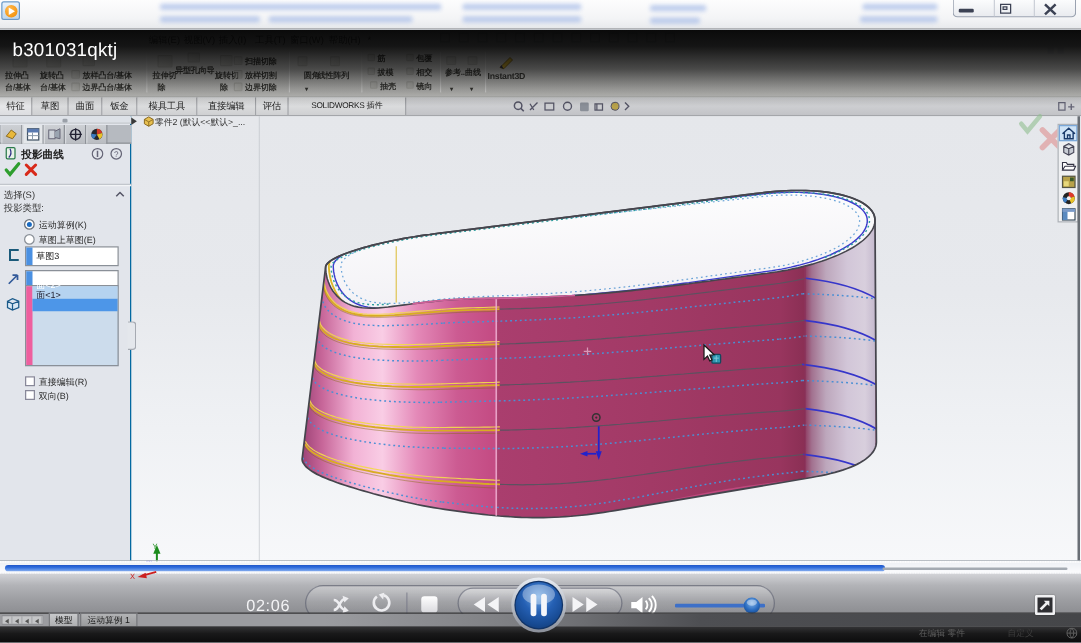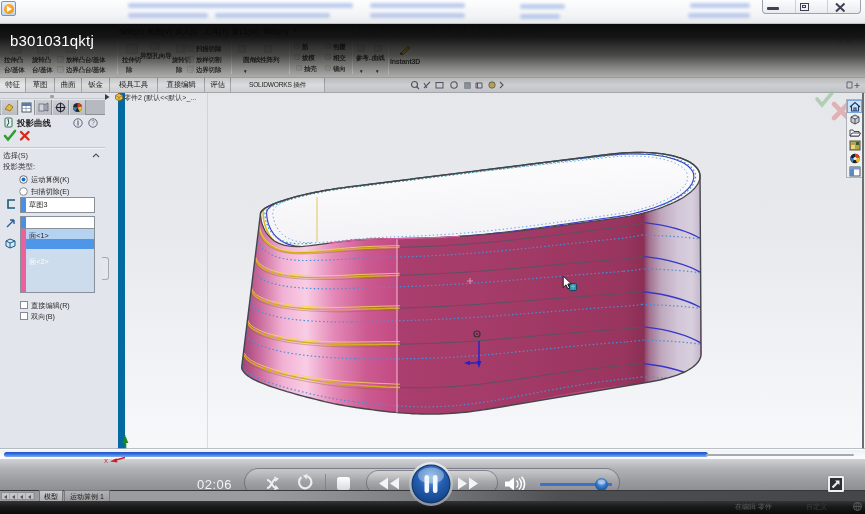--- a/index.html
+++ b/index.html
@@ -7,21 +7,21 @@
 #menus{left:0;top:24px;width:865px;height:13px;background:#eef0f2;color:#4b4b4b;font-size:7.5px}
 #menus span{position:absolute;top:3px;white-space:nowrap}
 #ribbon{left:0;top:37px;width:865px;height:41px;background:linear-gradient(180deg,#e6e6e4,#d6d6d3 75%,#cfcfcc);color:#3a3a36;font-size:6.5px;font-weight:bold;border-bottom:1px solid #b8b8b4}
 .rl{position:absolute;white-space:nowrap;letter-spacing:-0.2px}
 .ric{position:absolute;width:9px;height:9px;border:1px solid #a0a098;background:linear-gradient(135deg,#d8d8d2,#b0b0a8);border-radius:1px;opacity:.45}
 .rsep{position:absolute;width:1px;background:#c2c2be;border-right:1px solid #f4f4f2}
 #tabrow{left:0;top:78px;width:865px;height:15px;background:linear-gradient(180deg,#d8d9db,#c2c3c7);border-bottom:1px solid #a4a6aa;font-size:7.5px;color:#1b1b1b}
 .tab{position:absolute;top:0;height:14px;line-height:14px;text-align:center;background:linear-gradient(180deg,#e6e7e8,#cfd0d2);border-right:1px solid #a2a4a8;letter-spacing:-0.2px}
 .tab.act{background:linear-gradient(180deg,#f0f1f2,#dcdde0)}
 #vp{left:105px;top:93px;width:760px;height:356px;background:linear-gradient(180deg,#e5e7eb 0%,#e7e9ed 40%,#eff1f4 70%,#f7f8fa 100%)}
-#lpanel{left:0;top:93px;width:125px;height:356px;background:#e2e5eb;border-right:7px solid #0369a1;font-size:7px;color:#2a2a2a}
+#lpanel{left:0;top:93px;width:105px;height:356px;background:#e2e5eb;border-right:1px solid #0369a1;font-size:7px;color:#2a2a2a}
 .pm{position:absolute}
 #swtabs{left:0;top:490px;width:865px;height:11px;border-top:1px solid #38383a;background:linear-gradient(90deg,#9b9ca0 0,#9b9ca0 260px,#7c7d81 420px,#4e4f53 560px,#454649 100%);font-size:7px;color:#141414}
 #topshade{left:0;top:23px;width:865px;height:62px;background:linear-gradient(180deg,rgba(2,2,2,.97) 0%,rgba(2,2,2,.92) 22%,rgba(4,4,4,.68) 52%,rgba(8,8,8,.3) 78%,rgba(10,10,10,0) 100%)}
 #vtitle{left:10px;top:32px;color:#fff;font-size:15px;letter-spacing:.2px}
 #seek{left:0;top:449px;width:865px;height:10px;background:linear-gradient(180deg,#eff1f5,#fafbfd);border-top:1px dotted #fff;border-bottom:1px dotted #fff;box-shadow:0 -1px 0 rgba(170,176,184,.8),0 1px 0 rgba(170,176,184,.8)}
 #seekfill{left:4px;top:452px;width:704px;height:5px;border-radius:2.5px;background:linear-gradient(180deg,#1f55c8 0%,#2e6cdc 38%,#84acee 100%)}
 #seekrest{left:706px;top:453.5px;width:148px;height:2.5px;border-radius:1.2px;background:#a4aab2}
 #cbar{left:0;top:459px;width:865px;height:42px;background:linear-gradient(180deg,#d2d3d7 0%,#b2b3b7 22%,#9b9ca0 52%,#898a8e 82%,#7d7e82 96%,#5a5a5e 100%)}
 #ctime{left:197px;top:477px;color:#f3f3f5;font-size:13px;letter-spacing:.5px}
 .pill{position:absolute;border:1px solid rgba(72,76,94,.5);background:linear-gradient(180deg,rgba(255,255,255,.30),rgba(235,235,240,.10) 45%,rgba(120,120,128,.08));border-radius:15px}
@@ -205,41 +205,41 @@
     </svg>
     <div class="pm" style="left:3px;top:69px;white-space:nowrap;font-size:7.5px;color:#333">投影类型:</div>
     <svg class="pm" style="left:19px;top:82px" width="9" height="9">
       <circle cx="4.5" cy="4.5" r="3.8" fill="#fff" stroke="#6a7078" stroke-width="1"></circle>
       <circle cx="4.5" cy="4.5" r="2" fill="#1a6ac0"></circle>
     </svg>
     <div class="pm" style="left:31px;top:82px;white-space:nowrap;font-size:7.2px">运动算例(K)</div>
     <svg class="pm" style="left:19px;top:94px" width="9" height="9">
       <circle cx="4.5" cy="4.5" r="3.8" fill="#fff" stroke="#8a9098" stroke-width="1"></circle>
     </svg>
-    <div class="pm" style="left:31px;top:94px;white-space:nowrap;font-size:7.2px">扫描切除(E)</div>
+    <div class="pm" style="left:31px;top:94px;white-space:nowrap;font-size:7.2px">草图上草图(E)</div>
     <svg class="pm" style="left:5px;top:105px" width="12" height="12">
       <path d="M10 2 L3 2 L3 10 L10 10" fill="none" stroke="#1a5a7a" stroke-width="1.6"></path>
     </svg>
     <div class="pm" style="left:20px;top:104px;width:75px;height:16px;background:#fff;border:1px solid #8a9098"></div>
     <div class="pm" style="left:21px;top:105px;width:5px;height:14px;background:#4a90e2"></div>
     <div class="pm" style="left:29px;top:107px;white-space:nowrap;font-size:7.2px;color:#222">草图3</div>
     <svg class="pm" style="left:5px;top:124px" width="12" height="12">
       <path d="M2 10 L9 3 M9 3 L9 7 M9 3 L5 3" fill="none" stroke="#335a9a" stroke-width="1.4"></path>
     </svg>
     <div class="pm" style="left:20px;top:123px;width:75px;height:15px;background:#fff;border:1px solid #8a9098"></div>
     <div class="pm" style="left:21px;top:124px;width:5px;height:13px;background:#4a90e2"></div>
     <svg class="pm" style="left:4px;top:144px" width="13" height="13">
       <path d="M2 4 L6 2 L11 4 L11 9 L6 11 L2 9 Z M2 4 L6 6 L11 4 M6 6 L6 11" fill="#d8e8f4" stroke="#1a5a8a" stroke-width="1"></path>
     </svg>
     <div class="pm" style="left:20px;top:135px;width:75px;height:65px;background:#ccdcec;border:1px solid #8a9098"></div>
     <div class="pm" style="left:21px;top:136px;width:5px;height:63px;background:#ee5f9e"></div>
     <div class="pm" style="left:26px;top:136px;width:68px;height:10px;background:#b5d3f0"></div>
     <div class="pm" style="left:29px;top:137.5px;white-space:nowrap;font-size:7.2px;color:#223">面&lt;1&gt;</div>
     <div class="pm" style="left:26px;top:146px;width:68px;height:10px;background:#4d96e8"></div>
-    <div class="pm" style="left:29px;top:164px;white-space:nowrap;font-size:7.2px;color:#fff">面&lt;2&gt;</div>
+    <div class="pm" style="left:29px;top:130px;white-space:nowrap;font-size:7.2px;color:#fff">面&lt;2&gt;</div>
     <div class="pm" style="left:20px;top:208px;width:8px;height:8px;background:#fff;border:1px solid #889"></div>
     <div class="pm" style="left:31px;top:208px;white-space:nowrap;font-size:7.2px">直接编辑(R)</div>
     <div class="pm" style="left:20px;top:219px;width:8px;height:8px;background:#fff;border:1px solid #889"></div>
     <div class="pm" style="left:31px;top:219px;white-space:nowrap;font-size:7.2px">双向(B)</div>
   </div>
 <div class="abs" style="left:207px;top:93px;width:1px;height:356px;background:#bcc0c6;opacity:.5"></div>
 <svg class="abs" style="left:103px;top:93px" width="8" height="8">
     <path d="M2 1 L6.5 4 L2 7 Z" fill="#3a3a3a"></path>
   </svg>
 <svg class="abs" style="left:114px;top:91.5px" width="10" height="10">

